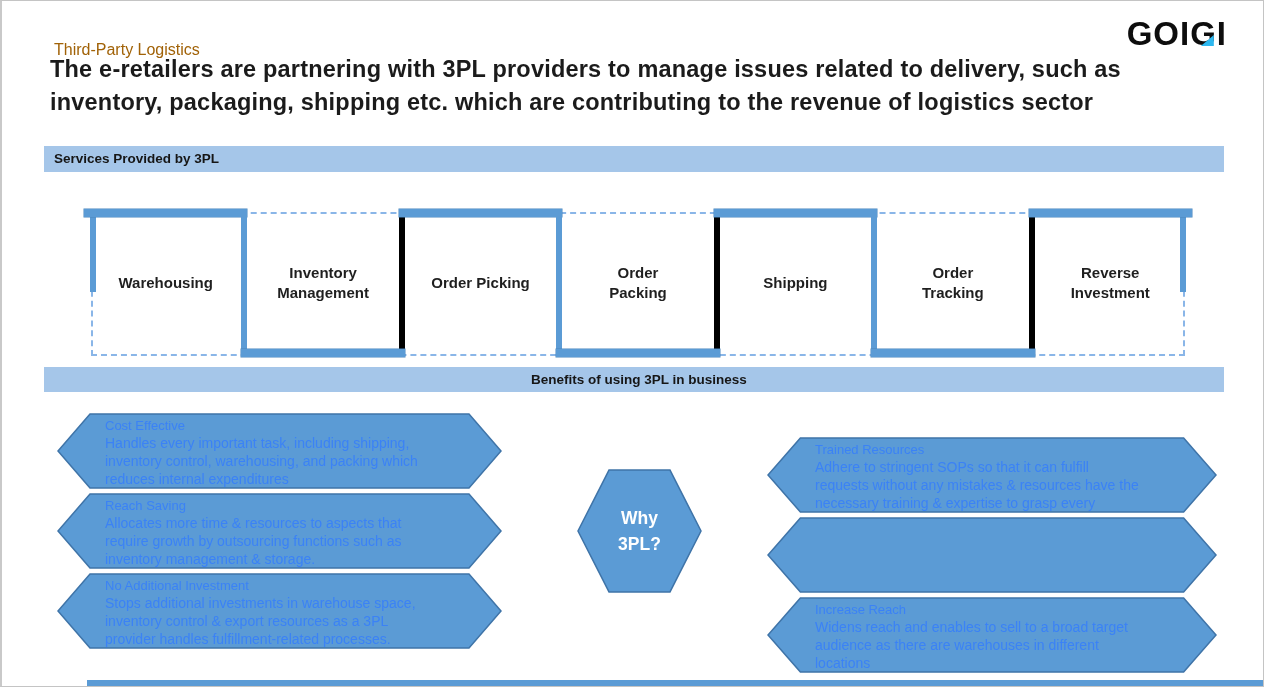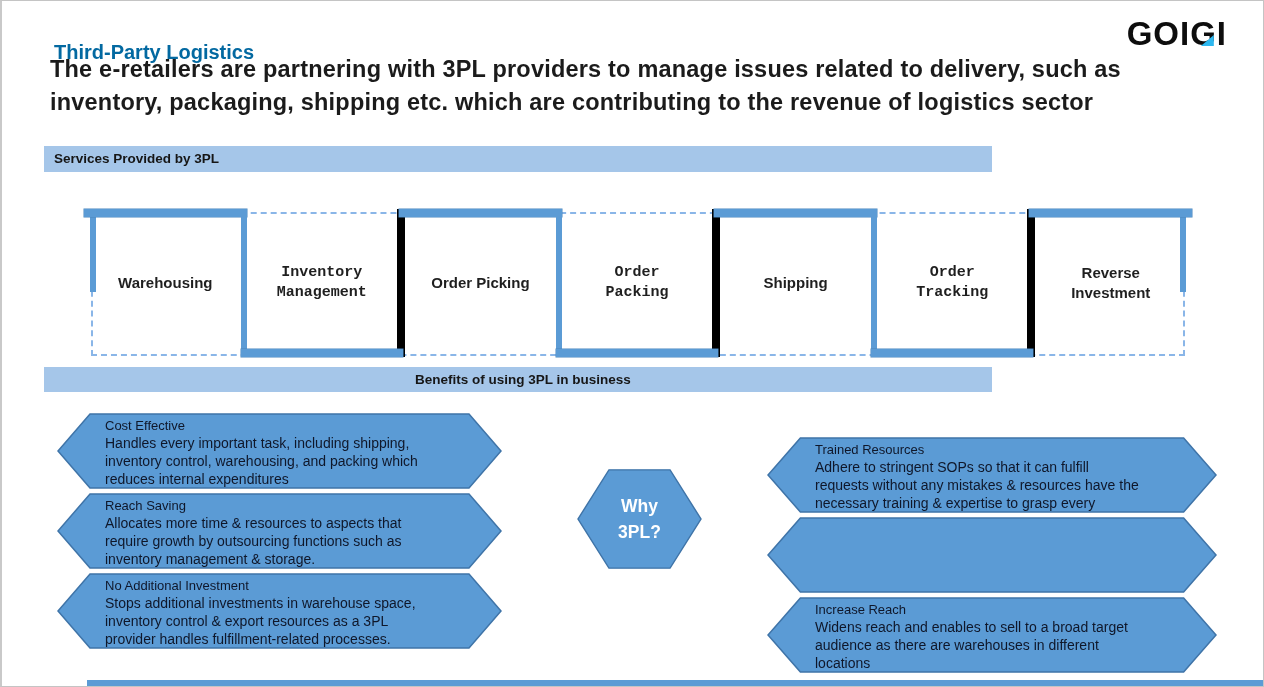--- a/index.html
+++ b/index.html
@@ -6,78 +6,78 @@
   * { box-sizing:border-box; }
   .slide {
     position:relative; width:1264px; height:687px; background:#ffffff;
     border:1px solid #c4c4c4; border-left:2px solid #c9c9c9;
     font-family:"Liberation Sans", sans-serif; overflow:hidden;
   }
 
   
   .eyebrow {
     position:absolute; left:52px; top:40px;
-    font-size:20px; font-weight:bold; color:#0369a1;
+    font-size:16px; font-weight:normal; color:#a16207;
   }
   .page-title {
     position:absolute; left:48px; top:52px; width:1180px;
     font-size:23.5px; font-weight:bold; color:#1b1b1b;
     line-height:1.42; white-space:pre-line; letter-spacing:.2px;
   }
   .logo {
     position:absolute; right:36px; top:14px;
     font-size:33px; font-weight:bold; color:#0d0d0d; letter-spacing:1px;margin-left:8px;
   }
   .logo-g { position:relative; display:inline-block; }
   .logo-tri {
     position:absolute; right:3px; bottom:7px; width:13px; height:11px;
     background:#2EB8F0; clip-path:polygon(100% 0, 100% 100%, 0 100%);
   }
 
   
   .banner {
-    position:absolute; left:42px; width:948px; height:26px;
+    position:absolute; left:42px; width:1180px; height:26px;
     background:#A5C6E9; color:#161616; font-size:13.5px; font-weight:bold;
     line-height:26px; padding-left:10px;
   }
   .banner-services { top:145px; }
   .banner-benefits { top:366px; height:25px; line-height:25px;text-align:center; }
 
   
   .services-row { position:absolute; left:88px; top:208px; width:1096px; height:148px; display:flex; }
   .dashed-frame {
     position:absolute; left:1px; right:1px; top:3px; bottom:1px;
     border:2px dashed #8AB6E8; z-index:0;
   }
   .svc-box { position:relative; flex:1 1 0; z-index:1; }
-  .svc-even { border-left:6px solid #5B9BD5; border-right:8px solid #000000;font-family:Liberation Mono, monospace; }
+  .svc-even { border-left:6px solid #5B9BD5; border-right:6px solid #000000; }
   .bar { position:absolute; left:-6px; right:-6px; height:8px; background:#5B9BD5; z-index:2; box-shadow:0 0 0 .5px #4a86bd; }
   .bar-top { top:0; }
   .bar-bottom { bottom:0; }
   .outer-left  { position:absolute; left:0; top:0; width:6px; height:56%; background:#5B9BD5; }
   .outer-right { position:absolute; right:0; top:0; width:6px; height:56%; background:#5B9BD5; }
   .svc-label {
     position:absolute; left:50%; top:50%; transform:translate(-50%,-50%);
     width:92%; text-align:center; font-size:15px; font-weight:bold; color:#1f1f1f;
     white-space:pre-line; line-height:1.35;
   }
 
   
   .benefits-col { position:absolute; top:412px; }
   .benefits-left  { left:55px;  width:445px; }
   .benefits-right { left:765px; width:450px;margin-top:24px; }
   .benefit { position:relative; height:76px; margin-bottom:4px; }
   .benefit svg { position:absolute; inset:0; width:100%; height:100%; display:block; }
   .benefit-text {
-    position:absolute; left:48px; top:5px; right:28px; color:#0f172a;
+    position:absolute; left:48px; top:5px; right:28px; color:#3b82f6;
   }
   .benefit-title { font-size:13px; line-height:1.3; }
   .benefit-body  { font-size:14px; line-height:1.28; white-space:pre-line; }
 
-  .hexagon { position:absolute; left:575px; top:468px; width:125px; height:100px; }
+  .hexagon { position:absolute; left:575px; top:468px; width:125px; height:124px; }
   .hexagon svg { position:absolute; inset:0; width:100%; height:100%; display:block; }
   .hex-label {
     position:absolute; left:50%; top:50%; transform:translate(-50%,-50%);
     color:#fff; font-size:17.5px; font-weight:bold; text-align:center;
     white-space:pre-line; line-height:1.5;
   }
 
   .bottom-strip { position:absolute; left:85px; right:0; bottom:0; height:6px; background:#5B9BD5; }
 </style>
 </head>

